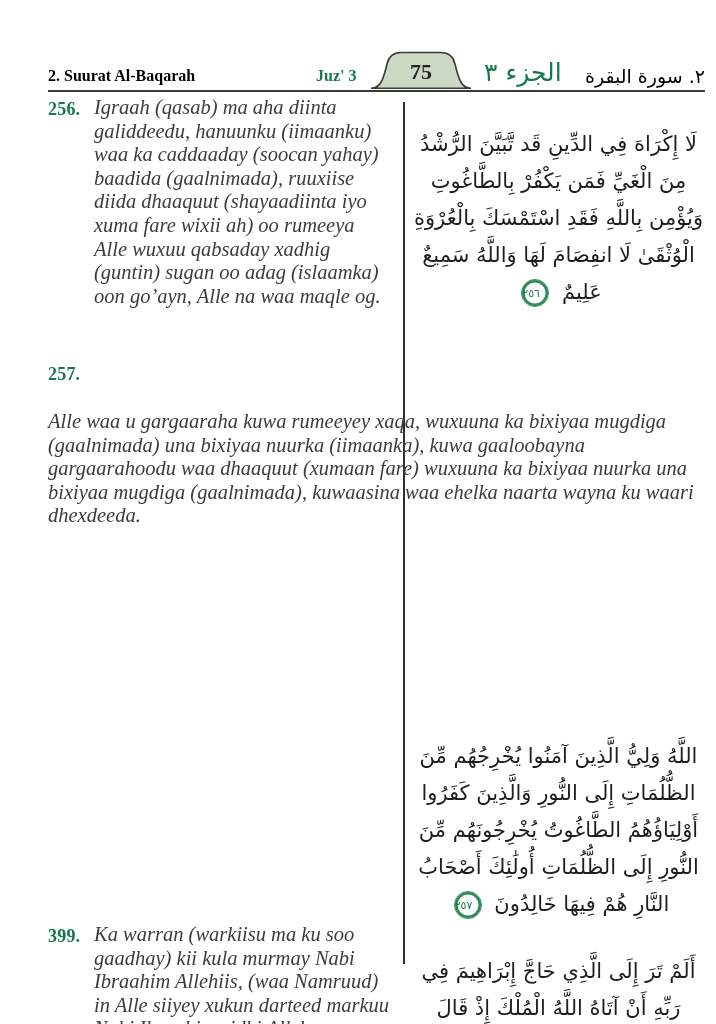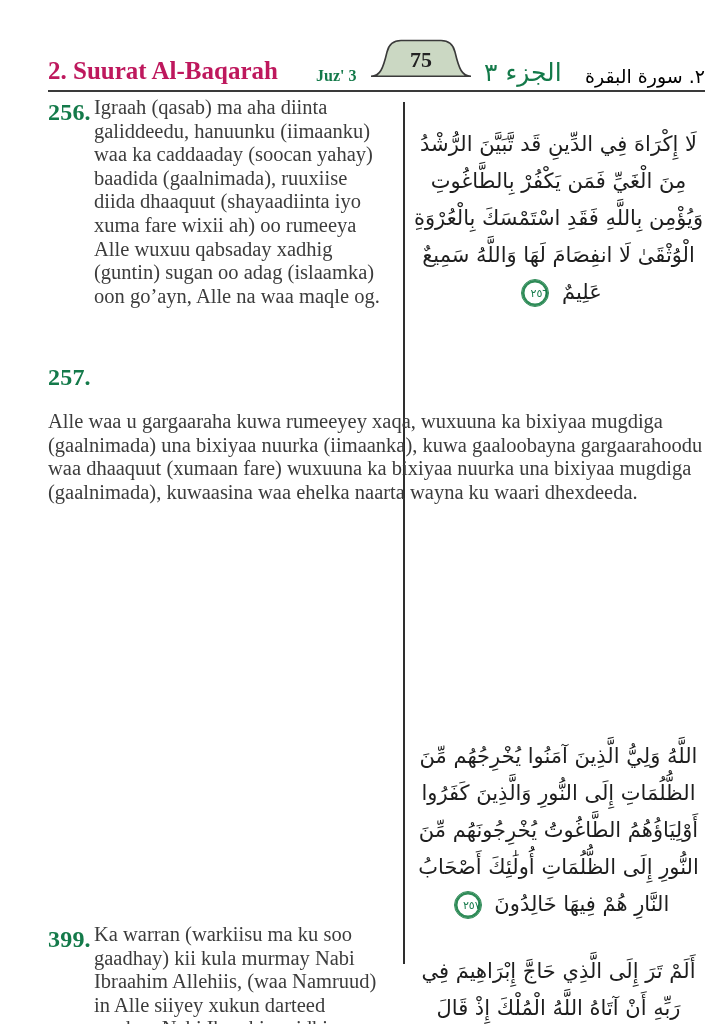--- a/index.html
+++ b/index.html
@@ -11,29 +11,29 @@
     font-family:"Liberation Serif", serif;
   }
   
   .header{
     position:absolute;
     left:48px;right:11px;top:50px;height:40px;
     border-bottom:2px solid #3a3a3a;
   }
   .hdr-left-title{
     position:absolute;left:0;bottom:5px;
-    font-size:25px;font-weight:bold;color:#be185d;
+    font-size:16px;font-weight:bold;color:#000000;
   }
   .hdr-juz{
     position:absolute;left:268px;bottom:5px;
     font-size:16px;font-weight:bold;color:#147a4a;
   }
   .badge{
     position:absolute;left:322px;bottom:-1px;
-    width:102px;height:52px;
+    width:102px;height:40px;
   }
   .hdr-juz-ar{
     position:absolute;left:436px;bottom:3px;
     font-size:25px;color:#147a4a;
     font-family:"DejaVu Sans", sans-serif;
     direction:rtl;
   }
   .hdr-right-title{
     position:absolute;right:0;bottom:3px;
     font-size:19px;color:#000000;
@@ -54,44 +54,45 @@
   .row{
     display:flex;
     align-items:flex-start;
     padding-left:48px;padding-right:11px;
     box-sizing:border-box;width:716px;
   }
   .row.r1{min-height:265px;}
   .row.r2{min-height:257px;flex-direction:column;}
   .num{
     flex:0 0 46px;
-    font-size:24px;font-weight:bold;color:#147a4a;
+    font-size:18px;font-weight:bold;color:#147a4a;
     padding-top:3px;
     letter-spacing:.2px;
   }
   .somali{
     flex:0 0 298px;
     font-size:20.5px;line-height:23.6px;
     color:#3c3c3c;
     padding-top:0;
+    font-style:italic;
   }
   .arabic-wrap{
     margin-left:auto;
     width:293px;
     direction:rtl;
     text-align:center;
     font-family:"DejaVu Sans", sans-serif;
     font-size:21px;line-height:37px;
     color:#1e1e1e;
     padding-top:2px;
     margin-top:28px;
   }
   .ayah-marker{
     display:inline-flex;
-    align-items:center;justify-content:flex-start;
+    align-items:center;justify-content:flex-end;
     width:26px;height:26px;
     border-radius:50%;
     border:1px solid #2e8b57;
     box-shadow:0 0 0 1.5px #ffffff, 0 0 0 2.5px #2e8b57 inset;
     margin:0 6px;
     vertical-align:middle;
   }
   .ayah-marker > span{
     font-size:11px;color:#147a4a;line-height:1;
     font-family:"DejaVu Sans", sans-serif;

